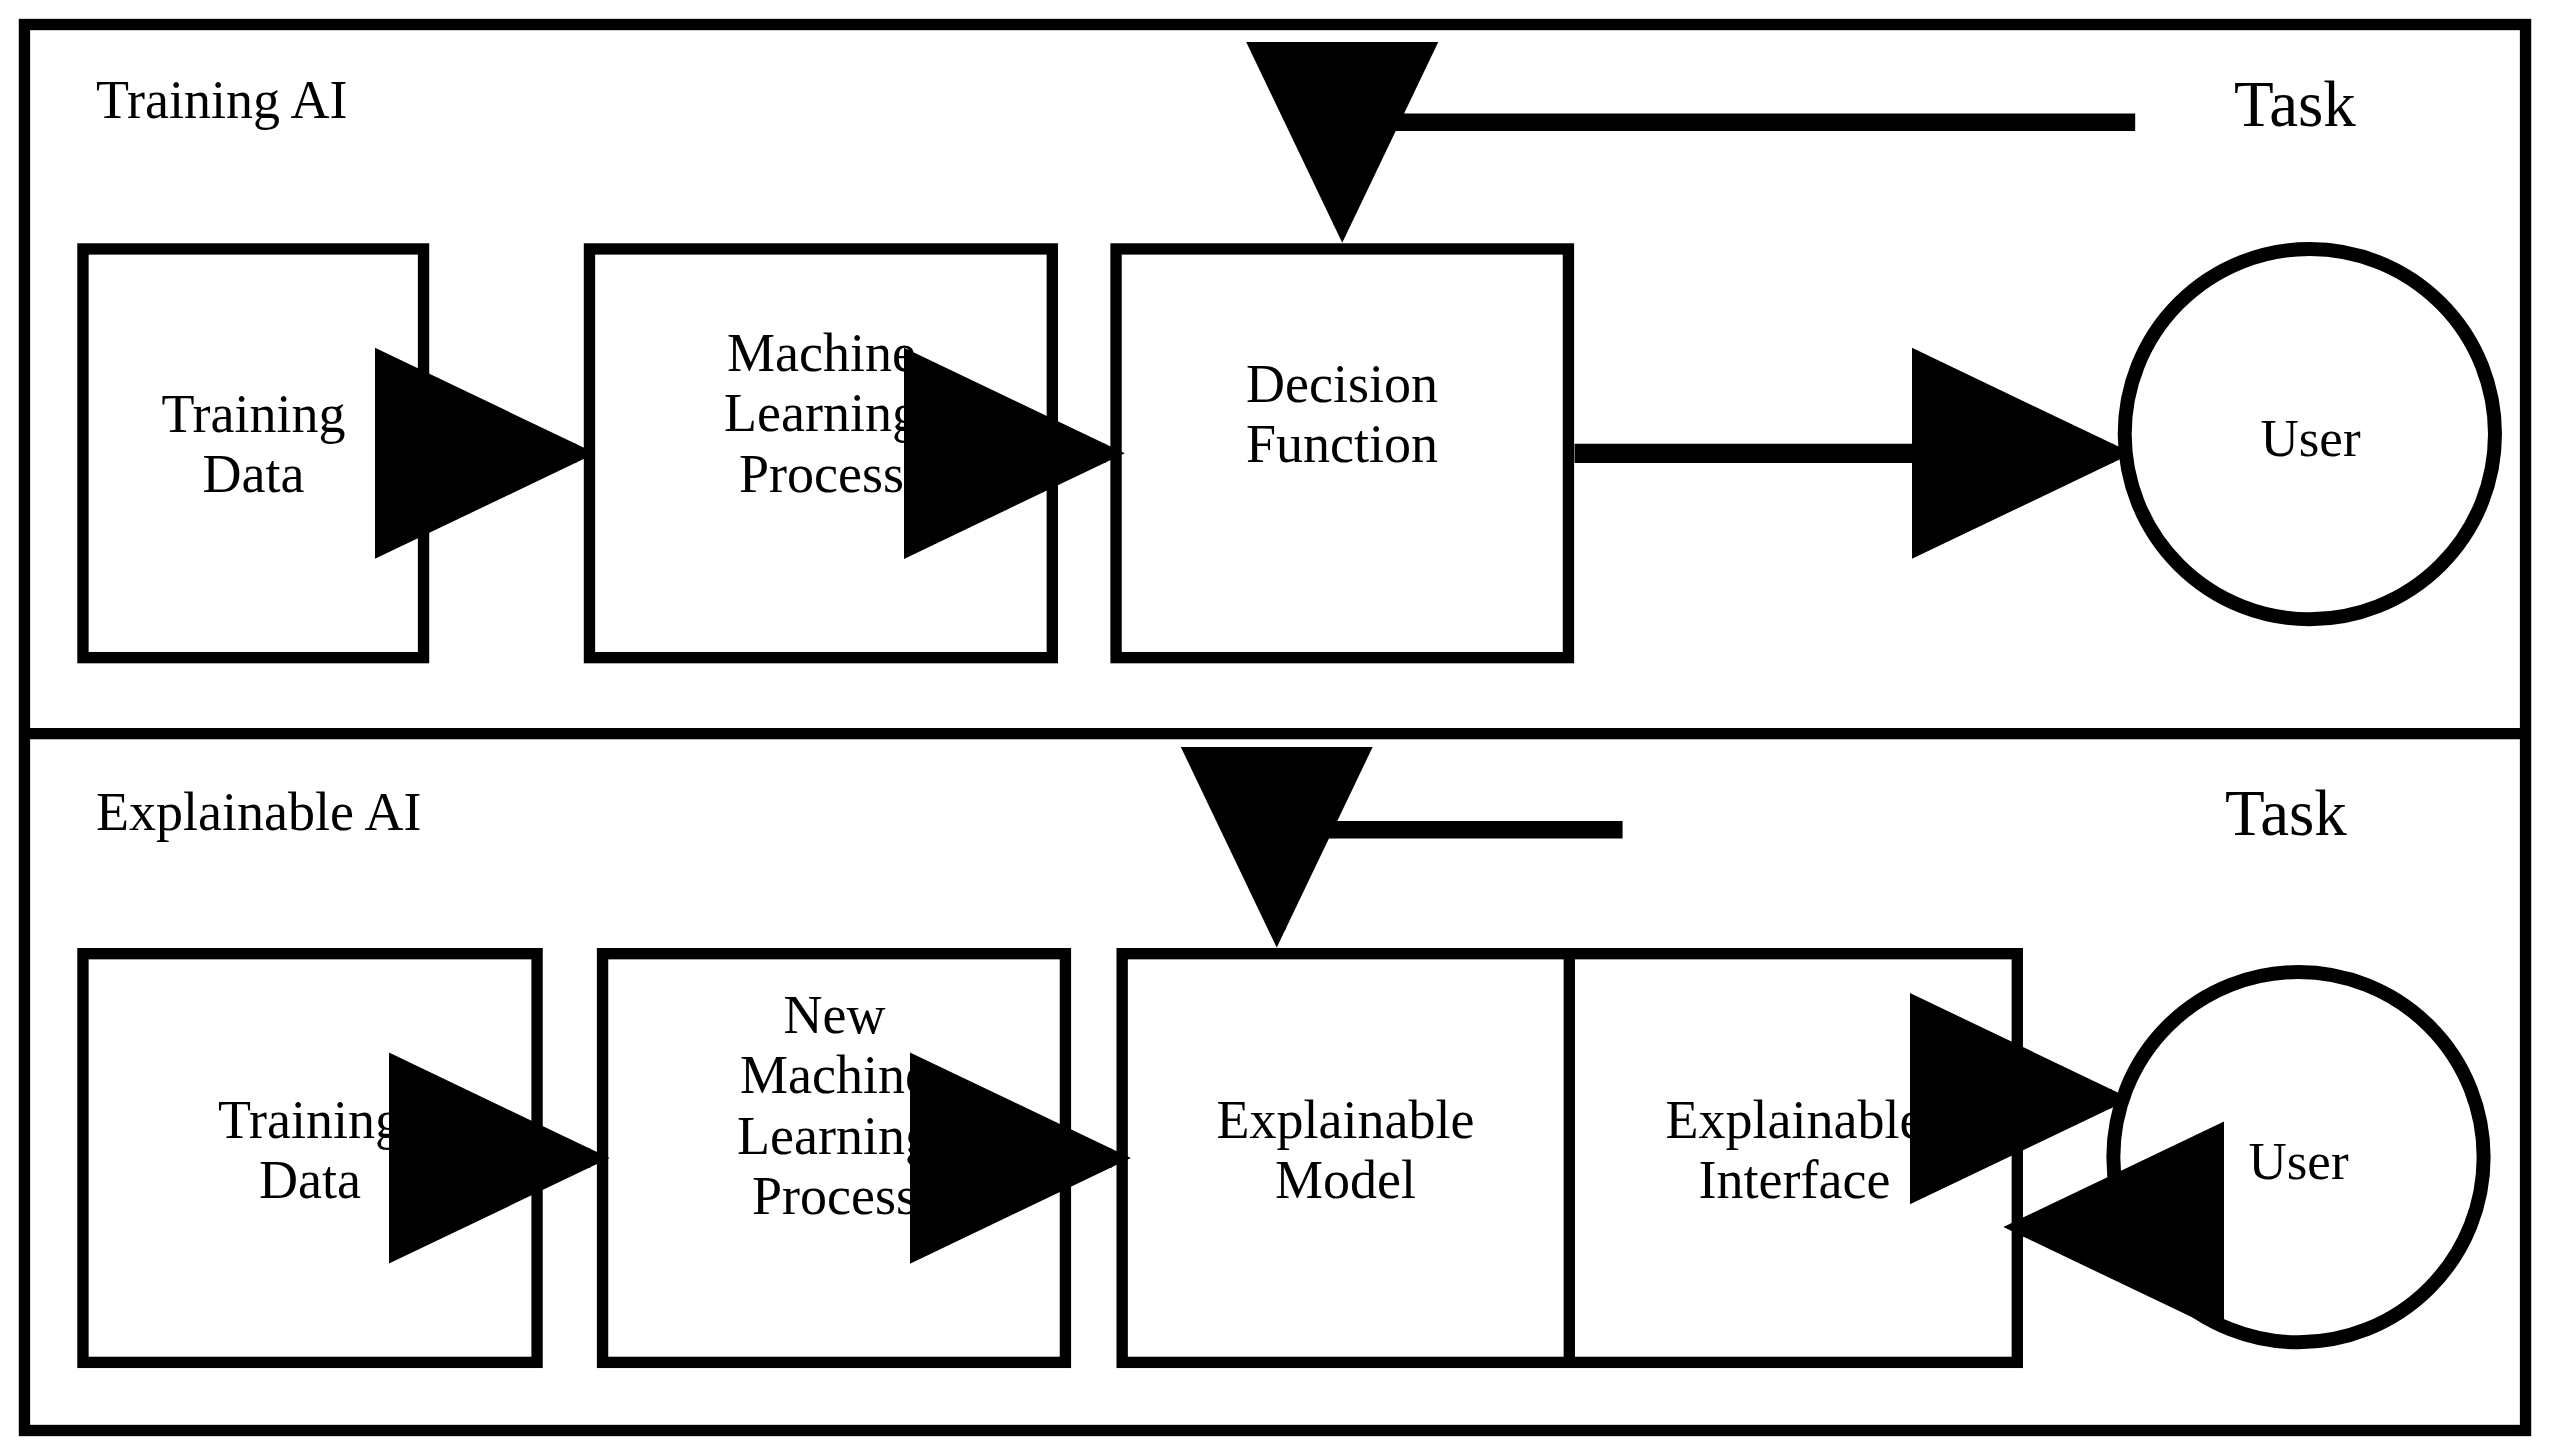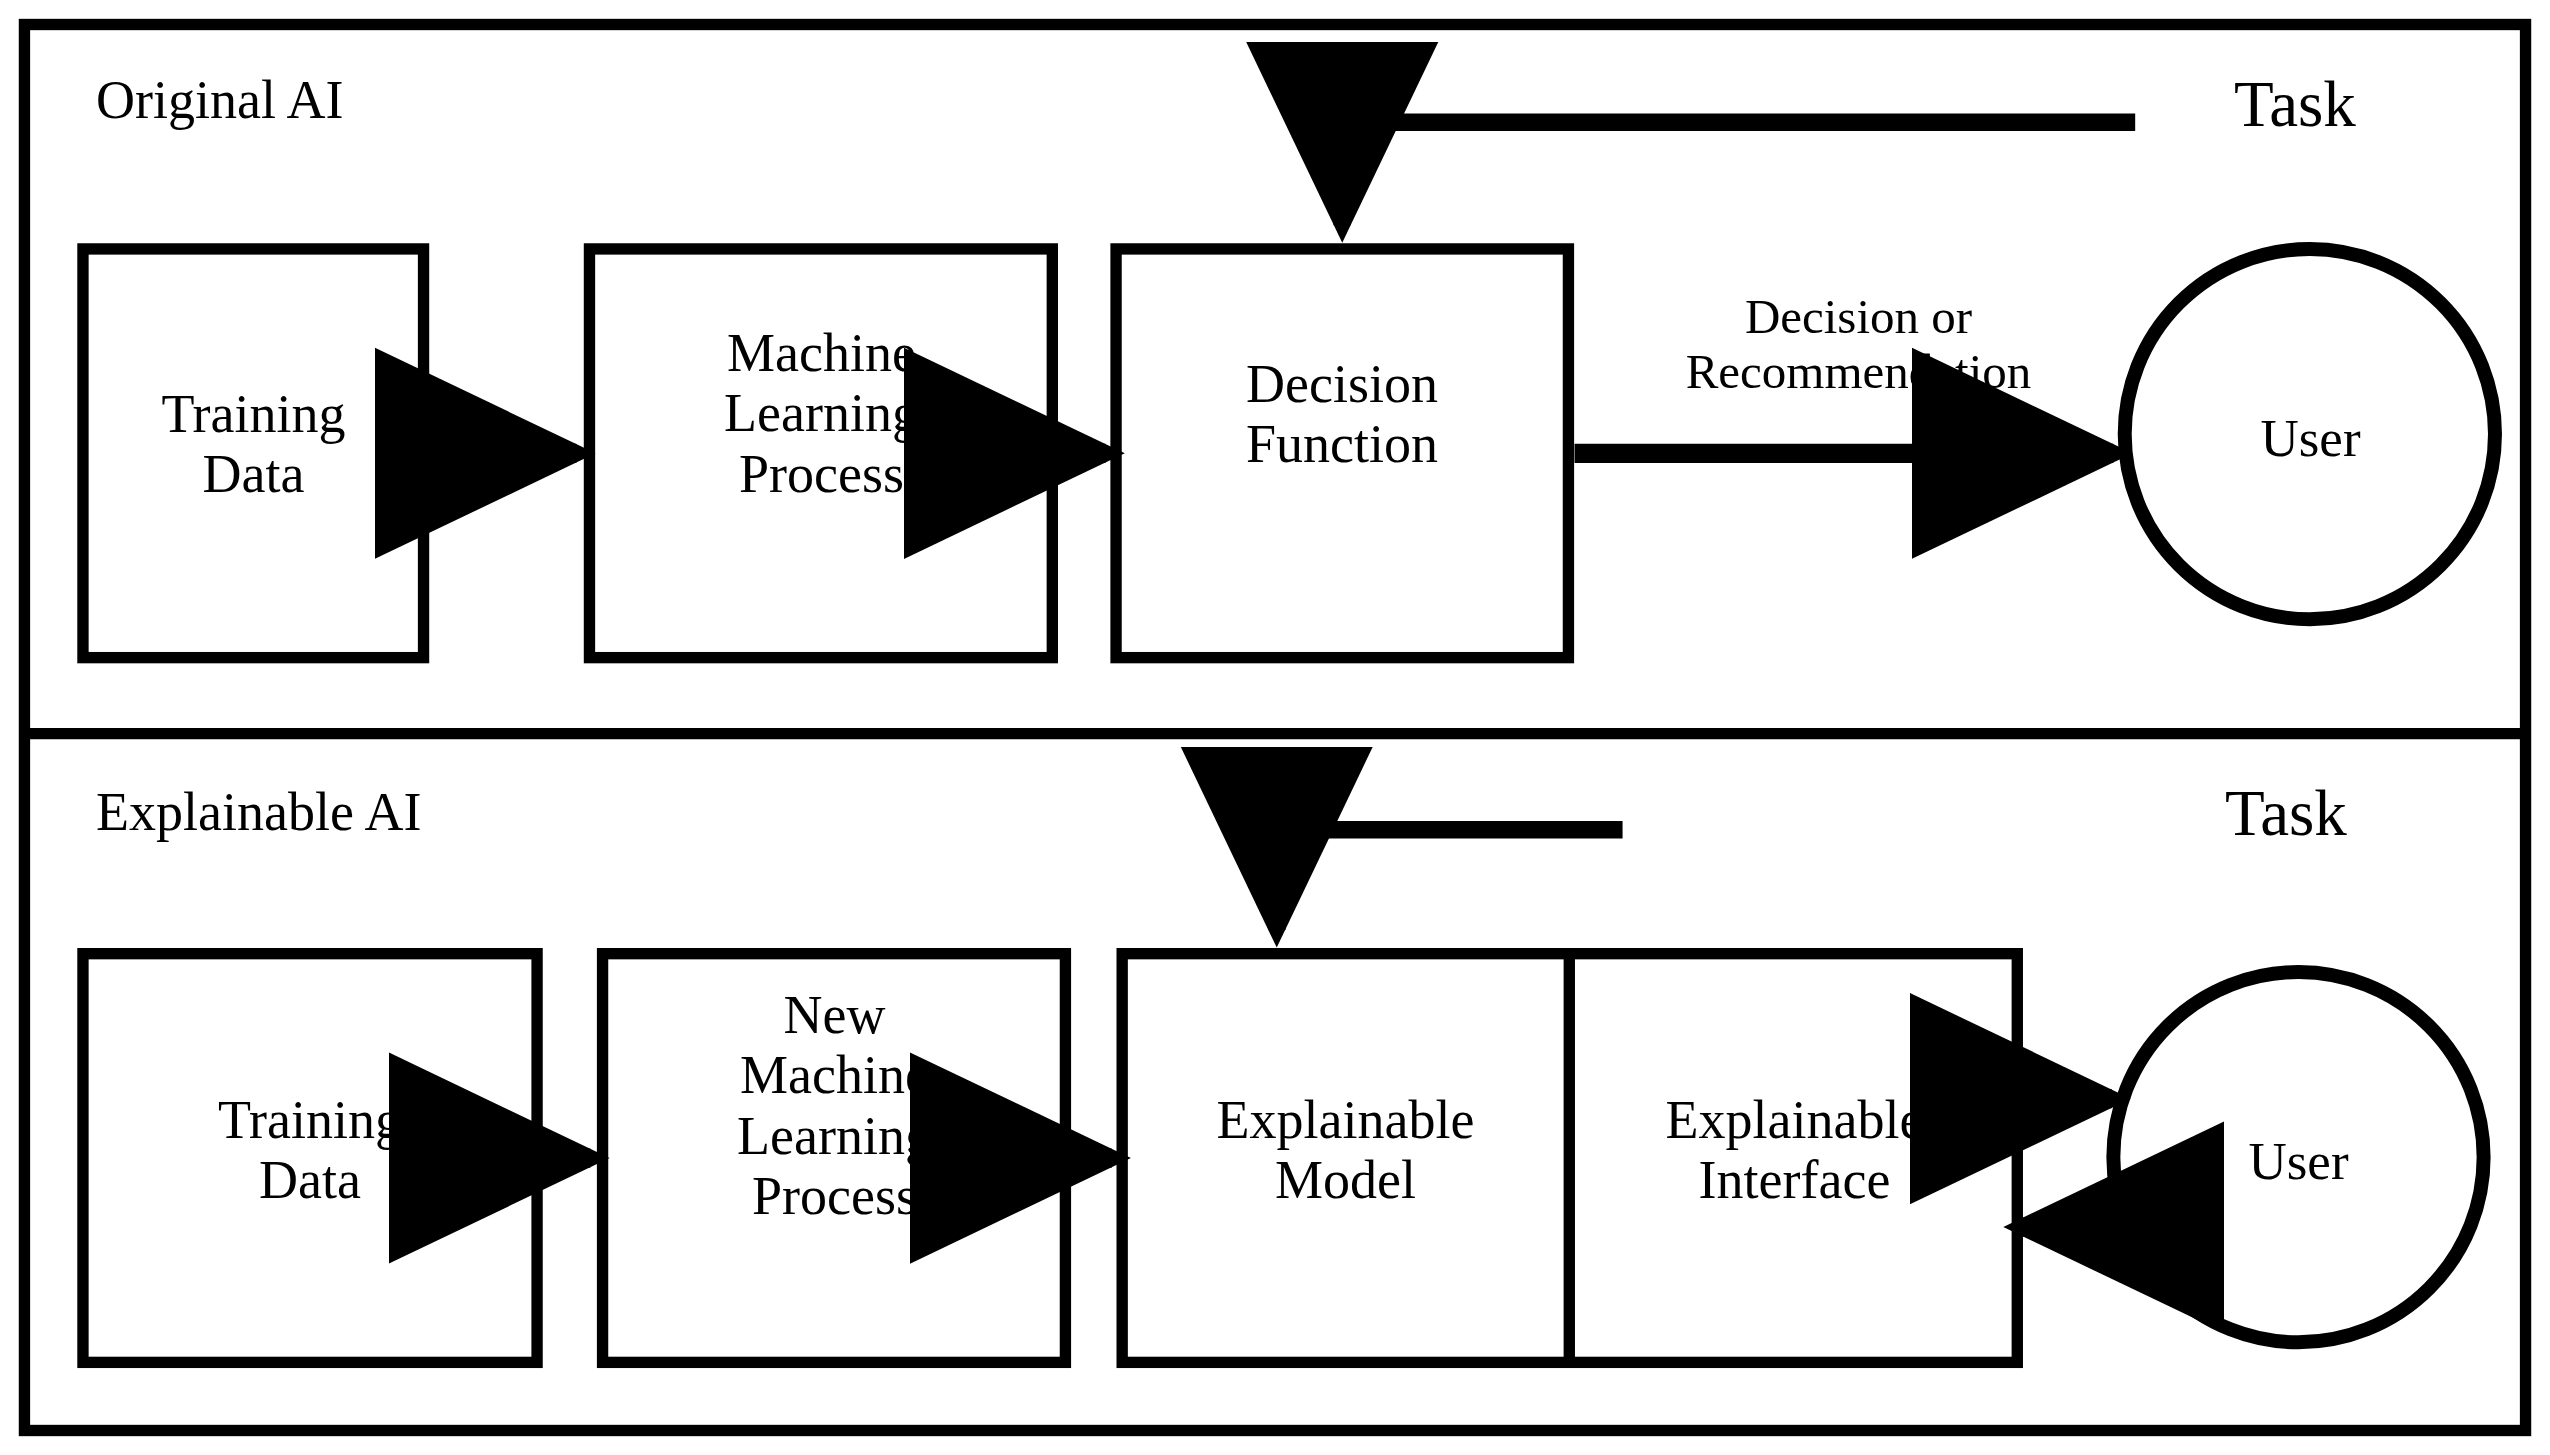--- a/index.html
+++ b/index.html
@@ -95,36 +95,34 @@
 
     <line x1="1227" y1="1326" x2="1273" y2="1326" stroke="#000" stroke-width="22" marker-end="url(#arrowFill)"></line>
 
     <line x1="2318" y1="1258" x2="2418" y2="1258" stroke="#000" stroke-width="22" marker-end="url(#arrowFill)"></line>
 
     <line x1="2418" y1="1405" x2="2316" y2="1405" stroke="#000" stroke-width="22" marker-end="url(#arrowFill)"></line>
 
     <path d="M1858,950 L1462,950 L1462,1065" fill="none" stroke="#000" stroke-width="20" marker-end="url(#arrowFill)"></path>
   </svg>
 
-  <div class="txt panel-title" style="left:96px; top:70px; width:611px;">Original AI</div>
+  <div class="txt panel-title" style="left:96px; top:70px; width:611px;">Training AI</div>
 
   <div class="txt box-label" style="left:83px; top:384px; width:341px;">Training
 Data</div>
 
   <div class="txt box-label" style="left:590px; top:323px; width:463px;">Machine
 Learning
 Process</div>
 
   <div class="txt box-label" style="left:1116px; top:354px; width:452px;">Decision
 Function</div>
 
   <div class="txt node-label" style="left:2127px; top:409px; width:367px;">User</div>
 
-  <div class="txt edge-label" style="left:1614px; top:290px; width:489px;">Decision or
-Recommendation</div>
 
   <div class="txt task-label" style="left:2234px; top:68px; width:279px;">Task</div>
 
   <div class="txt panel-title" style="left:96px; top:782px; width:786px;">Explainable AI</div>
 
   <div class="txt box-label" style="left:83px; top:1090px; width:454px;">Training
 Data</div>
 
   <div class="txt box-label" style="left:603px; top:985px; width:463px;">New
 Machine

